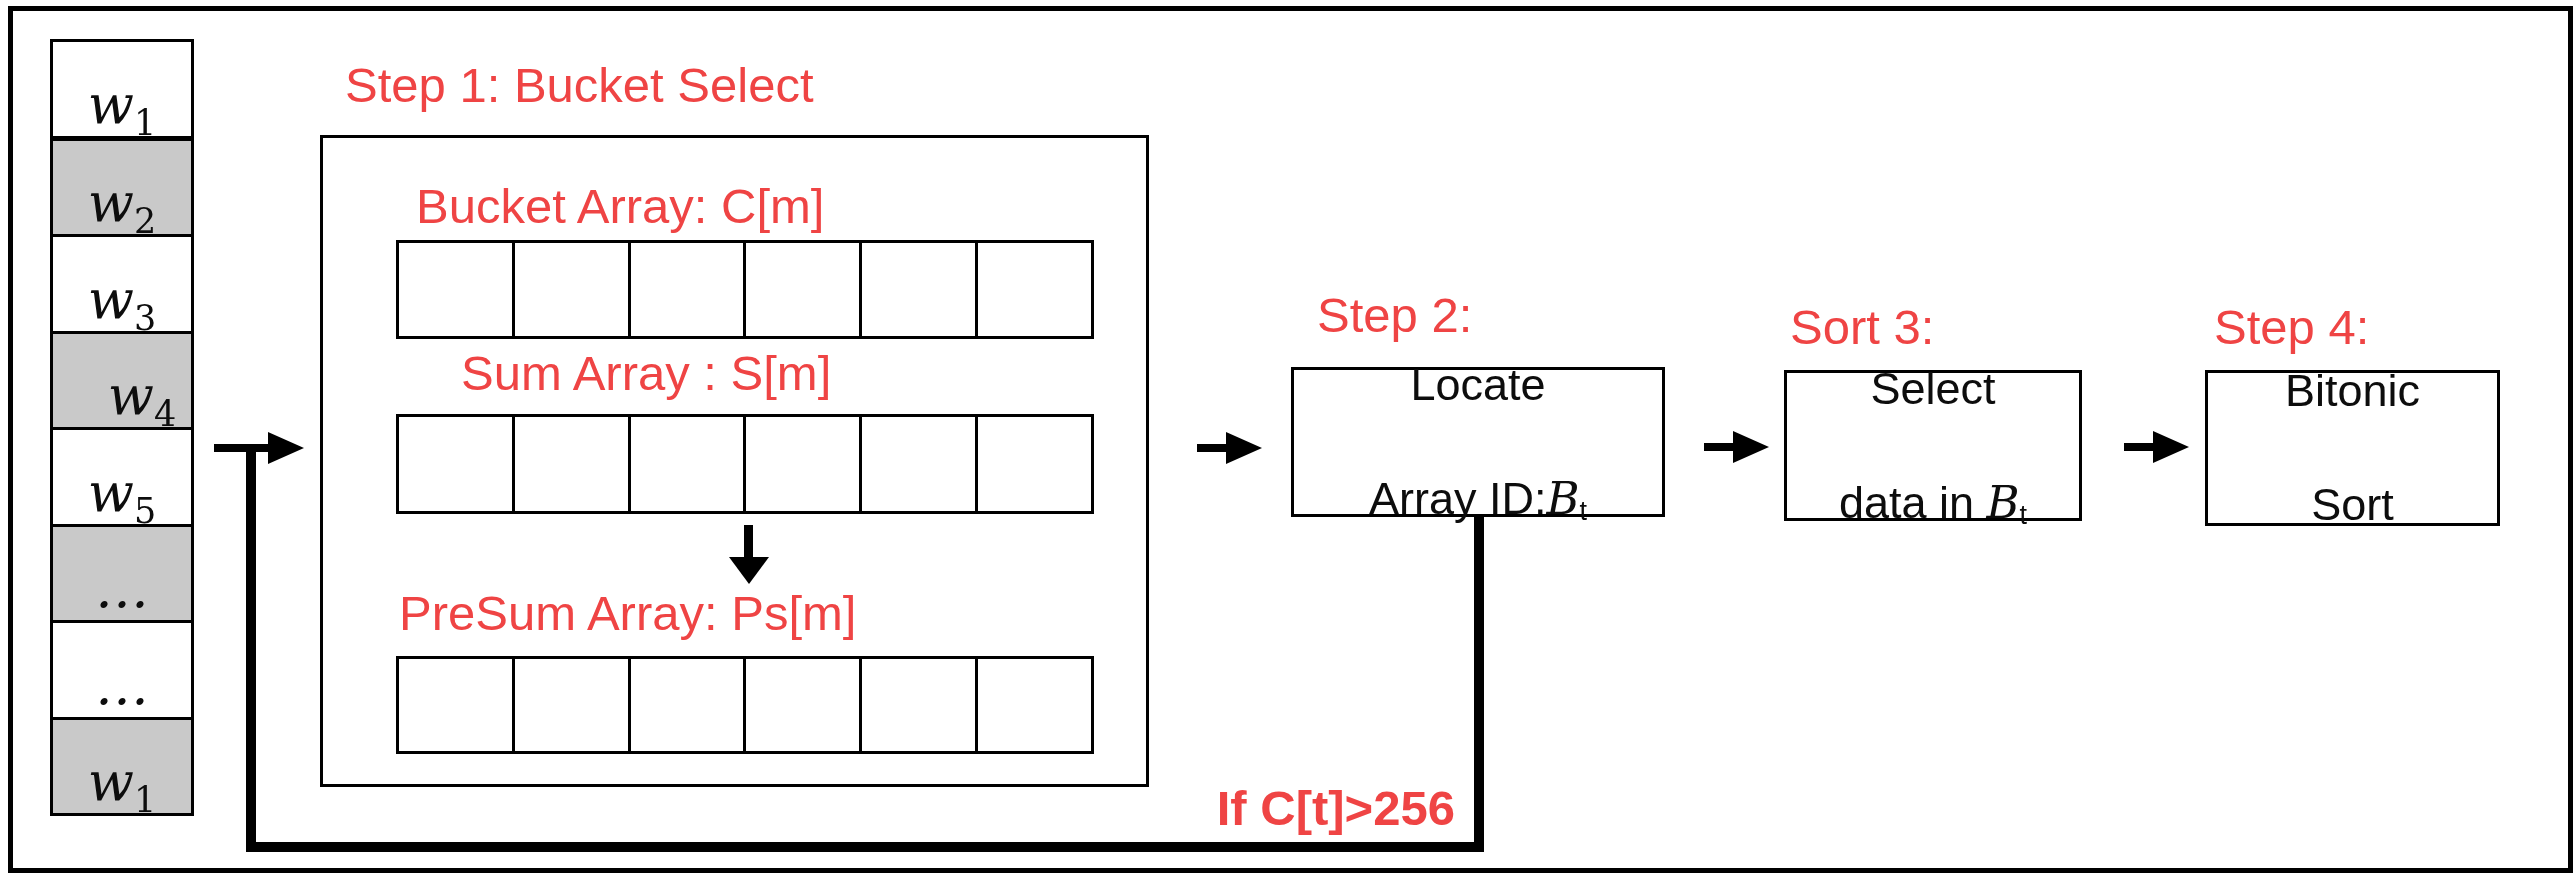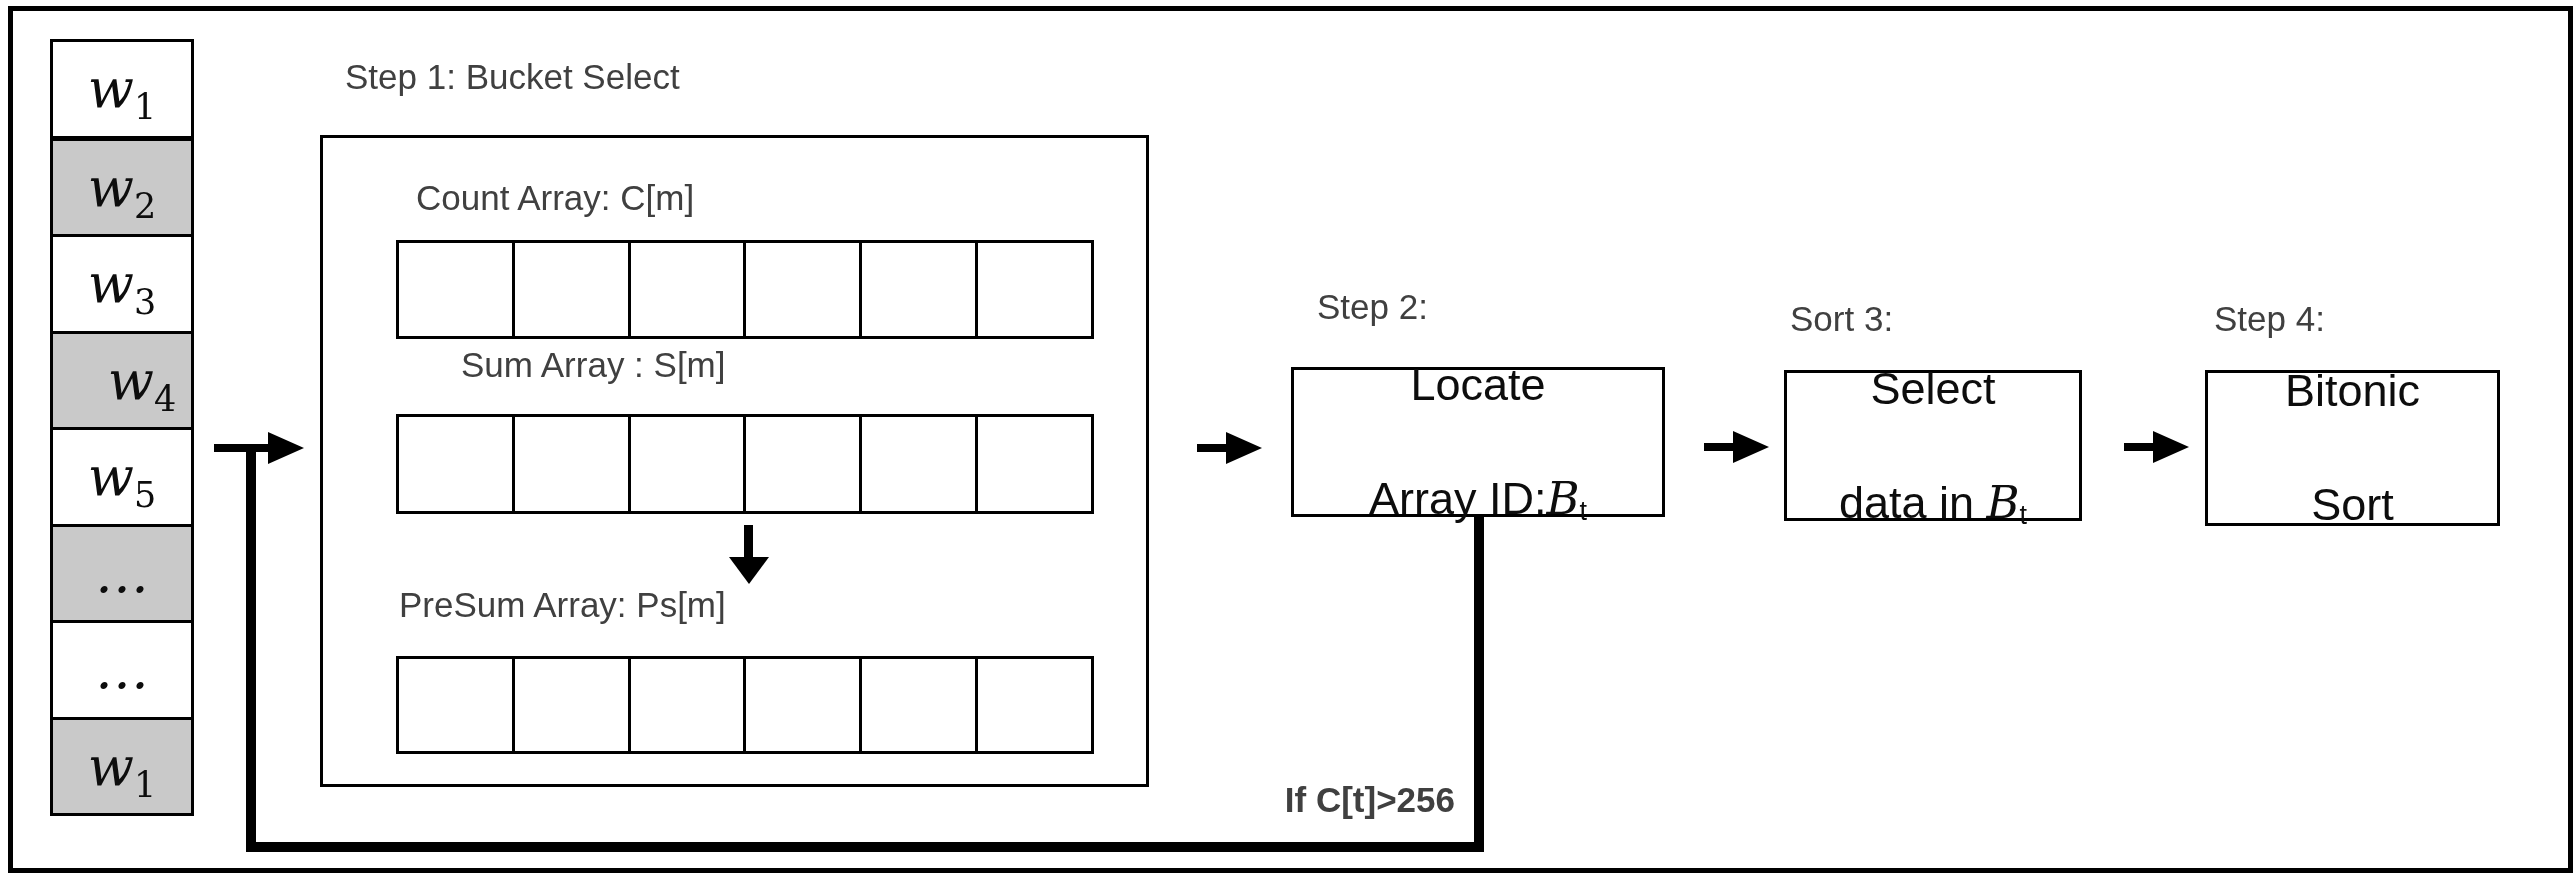--- a/index.html
+++ b/index.html
@@ -11,30 +11,30 @@
     position:absolute; left:7.6px; top:6px; width:2555px; height:857px;
     border:5.3px solid #000; background:transparent;
   }
 
   
   .input-array {
     position:absolute; left:50px; top:39px; width:138px; height:771px;
     border:3px solid #000; display:flex; flex-direction:column; background:#fff;
   }
   .acell {
-    flex:1; display:flex; align-items:center; justify-content:center;
+    flex:1; display:flex; align-items:flex-end; justify-content:center;
     border-bottom:3px solid #000; background:#fff;
     font-family:"DejaVu Serif", serif; font-style:italic; font-size:54px; color:#0d0d0d;
   }
   .acell:first-child { border-bottom-width:5.3px; }
   .acell:last-child  { border-bottom:none; }
   .acell sub { font-size:35px; font-style:normal; vertical-align:-0.35em; line-height:0; }
 
   
-  .lbl { position:absolute; font-size:35px; line-height:1.15; white-space:nowrap; color:#404040; }
+  .lbl { position:absolute; font-size:49px; line-height:1.15; white-space:nowrap; color:#ef4444; }
 
   
   .step1-box { position:absolute; left:320px; top:135px; width:823px; height:646px; border:3.8px solid #000; background:#fff; }
   .cellrow {
     position:absolute; left:396px; width:692px; border:3px solid #000;
     display:flex; background:#fff;
   }
   .row-count  { top:240px; height:93px; }
   .row-sum    { top:414px; height:94px; }
   .row-presum { top:656px; height:92px; }
@@ -112,21 +112,21 @@
   </div>
 
   <div class="harrow a1">
     <div class="shaft"></div>
     <div class="head-right"></div>
   </div>
 
   <div class="lbl" style="left:345px; top:57px;">Step 1: Bucket Select</div>
   <div class="step1-box"></div>
 
-  <div class="lbl" style="left:416px; top:178px;">Count Array: C[m]</div>
+  <div class="lbl" style="left:416px; top:178px;">Bucket Array: C[m]</div>
   <div class="cellrow row-count">
     <div class="rcell"></div>
     <div class="rcell"></div>
     <div class="rcell"></div>
     <div class="rcell"></div>
     <div class="rcell"></div>
     <div class="rcell"></div>
   </div>
 
   <div class="lbl" style="left:437px; top:345px;margin-left:24px;">Sum Array : S[m]</div>

